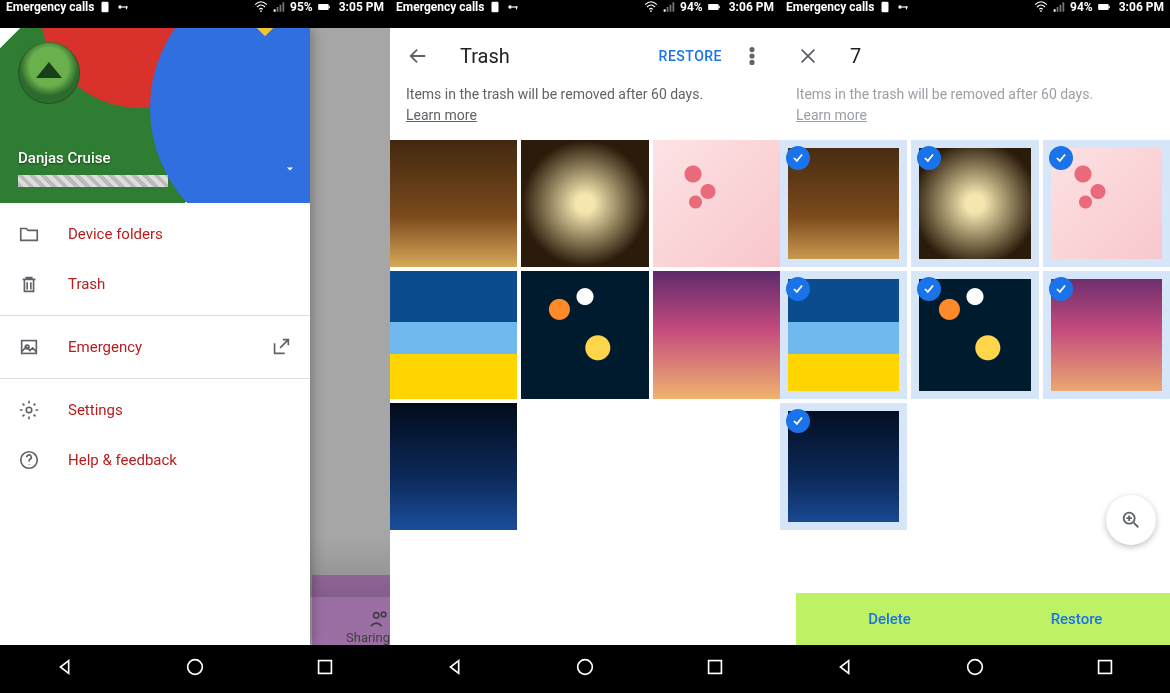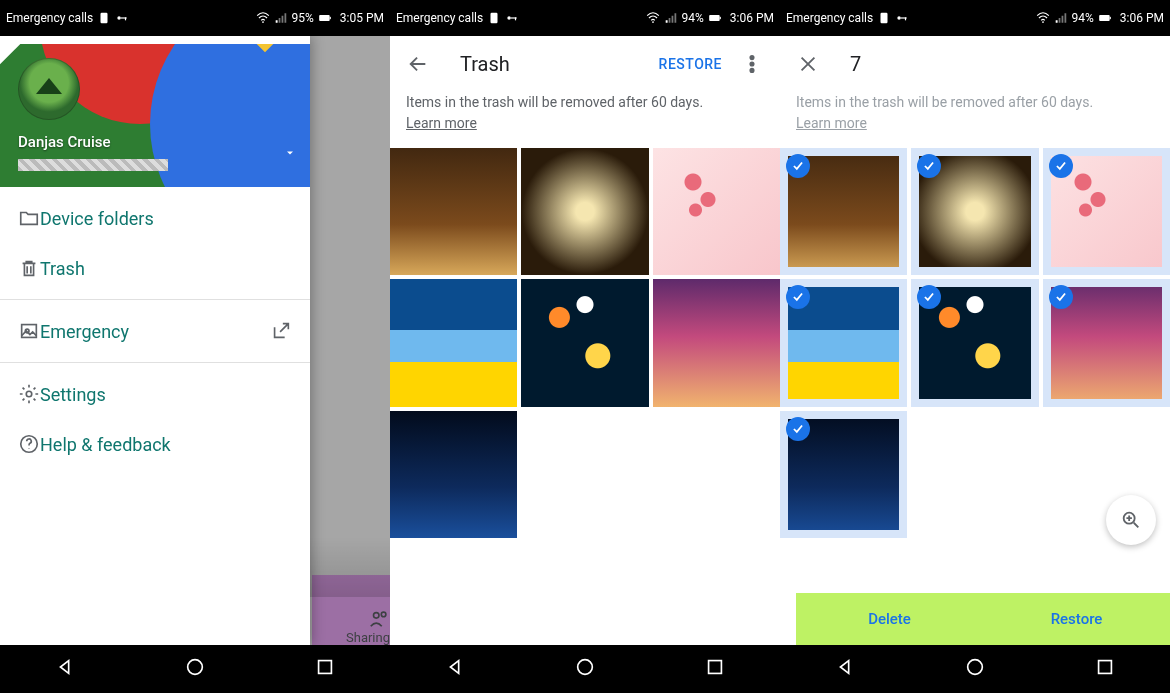--- a/index.html
+++ b/index.html
@@ -1,53 +1,53 @@
 <!DOCTYPE html>
 <html><head>
 <meta charset="utf-8">
 <style>
 * { margin: 0; padding: 0; box-sizing: border-box; font-family: Roboto, Arial, sans-serif; }
 html, body { width: 1170px; height: 693px; overflow: hidden; background: #fff; }
 .wrap { display: flex; width: 1170px; height: 693px; }
 .phone { width: 390px; height: 693px; position: relative; background: #fff; display: flex; flex-direction: column; }
 
 
-.status { height: 36px; background: #000; color: #fff; display: flex; align-items: center; font-size: 12px; padding: 0 6px; }
+.status { height: 28px; background: #000; color: #fff; display: flex; align-items: flex-start; font-size: 12px; padding: 0 6px; font-weight: bold; }
 .status .left { display: flex; align-items: center; gap: 4px; }
 .status .right { margin-left: auto; display: flex; align-items: center; gap: 4px; }
 .status svg { width: 14px; height: 14px; }
 .pct { font-size: 12px; }
 .clock { font-size: 12px; margin-left: 4px; }
 
 
 .nav { height: 48px; background: #000; display: flex; align-items: center; justify-content: space-around; }
 .nav svg { width: 22px; height: 22px; stroke: #fff; fill: none; stroke-width: 1.8; }
 
 
 .body { flex: 1; position: relative; overflow: hidden; }
 
 
 .drawer-overlay { position: absolute; inset: 0; background: rgba(0,0,0,0.35); }
 .drawer { position: absolute; left: 0; top: 0; width: 310px; height: 100%; background: #fff; display: flex; flex-direction: column; box-shadow: 2px 0 12px rgba(0,0,0,0.3); }
-.drawer-header { height: 143px; position: relative; overflow: hidden; color: #fff; margin-top: 8px; }
+.drawer-header { height: 175px; position: relative; overflow: hidden; color: #fff; }
 
 .dh-bg { position: absolute; inset: 0; background: #fff; }
 .dh-tri { position: absolute; left: -40px; top: -10px; width: 240px; height: 240px; background: #2e7d32; transform: rotate(45deg); }
 .dh-red { position: absolute; right: 70px; top: -120px; width: 200px; height: 200px; background: #d9322d; border-radius: 50%; }
 .dh-blue { position: absolute; right: -120px; top: -60px; width: 280px; height: 280px; background: #2f6fe0; border-radius: 50%; }
 .dh-yellow { position: absolute; right: 25px; top: -40px; width: 40px; height: 40px; background: #f4c430; transform: rotate(45deg); }
 .dh-content { position: absolute; left: 18px; top: 14px; z-index: 3; }
 .avatar { width: 62px; height: 62px; border-radius: 50%; background: radial-gradient(circle at 50% 40%, #6ab04c 0 40%, #2d6a2d 60% 100%); box-shadow: 0 0 0 1px rgba(0,0,0,0.2) inset; position: relative; }
 .avatar::after { content:""; position:absolute; left: 18px; top: 20px; width: 26px; height: 20px; background: #184018; clip-path: polygon(50% 0, 100% 80%, 0 80%); }
 .user-name { position: absolute; left: 18px; bottom: 36px; font-size: 15px; font-weight: 500; color: #fff; text-shadow: 0 1px 2px rgba(0,0,0,0.5); }
 .user-sub { position: absolute; left: 18px; bottom: 16px; width: 150px; height: 12px; background: repeating-linear-gradient(45deg,#bbb,#bbb 4px,#ddd 4px,#ddd 8px); filter: blur(0.4px); }
 .dh-caret { position: absolute; right: 14px; bottom: 24px; color: #fff; }
 
 .menu { flex: 1; padding: 6px 0; }
-.menu-item { display: flex; align-items: center; height: 50px; padding: 0 18px; color: #0f766e; font-size: 18px; }
+.menu-item { display: flex; align-items: center; height: 50px; padding: 0 18px; gap: 28px; color: #b91c1c; font-size: 15px; }
 .menu-item svg { width: 22px; height: 22px; stroke: #5f6368; fill: none; stroke-width: 1.8; }
 .menu-sep { height: 1px; background: #e0e0e0; margin: 6px 0; }
 .ext-icon { margin-left: auto; }
 
 
 .sharing-peek { position: absolute; left: 312px; right: 0; bottom: 0; height: 70px; background: #f0abfc; display: flex; flex-direction: column; align-items: flex-end; justify-content: flex-end; color: #5f6368; font-size: 13px; }
 .sharing-gradient { position: absolute; left: 0; right: 0; bottom: 48px; height: 60px; background: linear-gradient(to top, rgba(0,0,0,0.15), transparent); pointer-events:none; }
 
 
 .appbar { height: 56px; display: flex; align-items: center; padding: 0 8px; }

